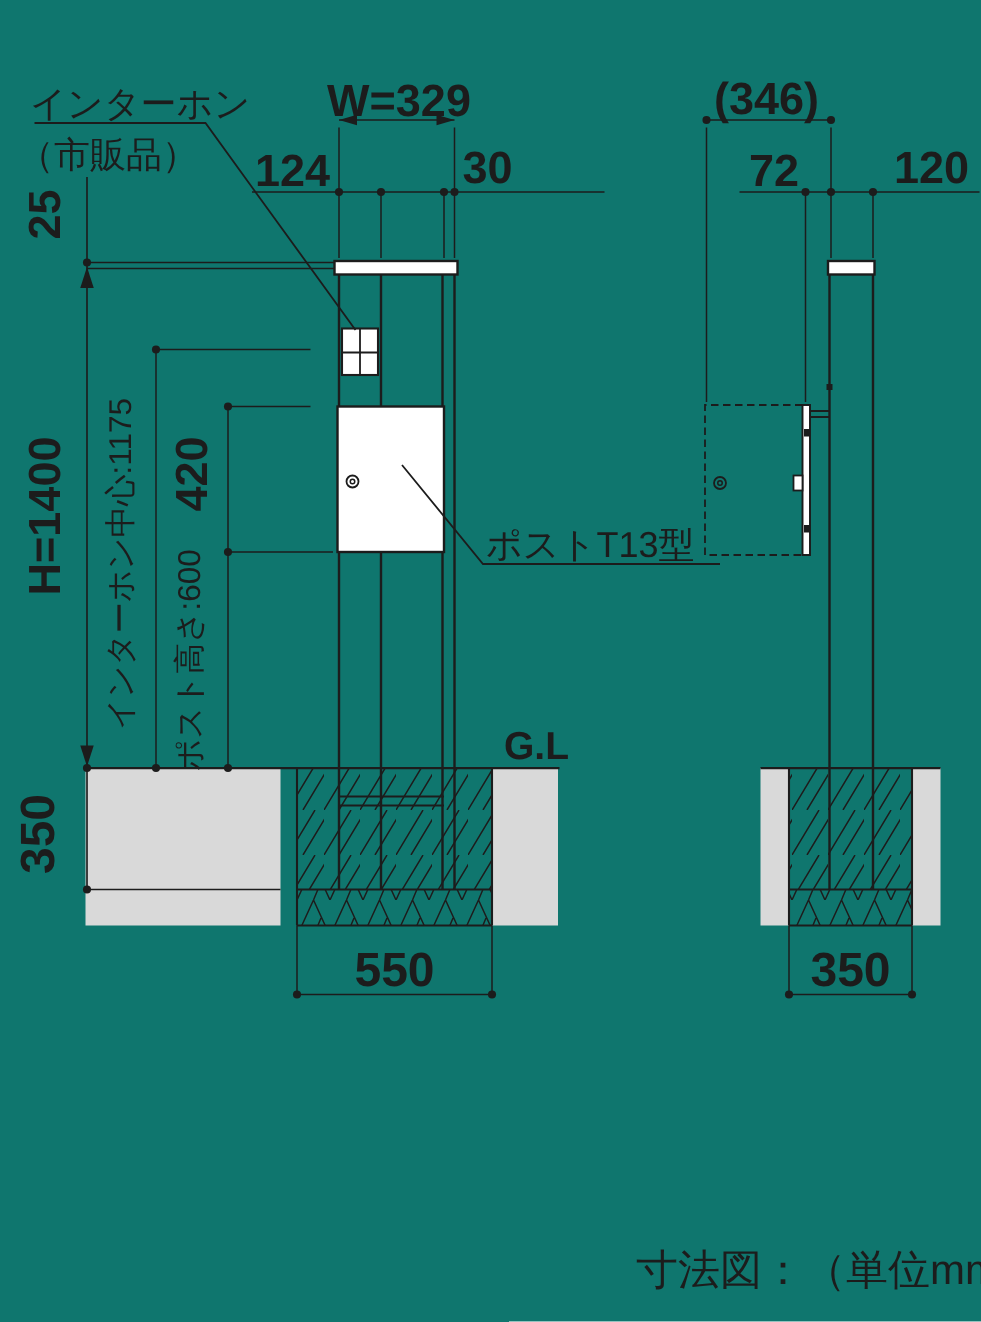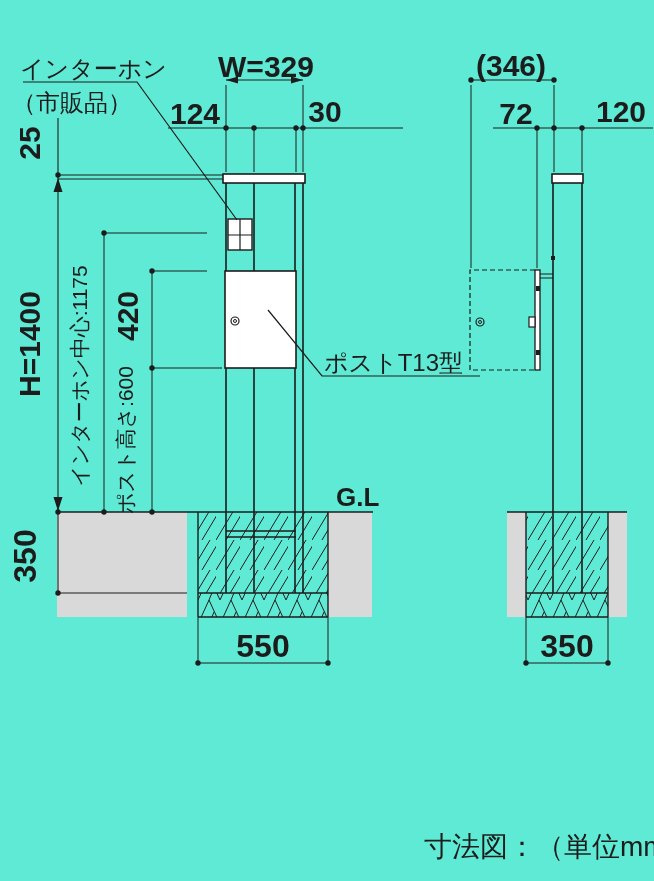--- a/index.html
+++ b/index.html
@@ -1,16 +1,16 @@
 <!DOCTYPE html>
 <html><head>
 <meta charset="utf-8">
 <style>
   html,body{margin:0;padding:0;background:#ffffff;}
-  .page{position:relative;width:654px;height:881px;background:#5eead4;overflow:hidden;
+  .page{position:relative;width:654px;height:881px;background:#0f766e;overflow:hidden;
         font-family:"Liberation Sans","DejaVu Sans",sans-serif;}
   svg{position:absolute;left:0;top:0;}
   text{fill:#1c1c1c;}
   .jp{font-weight:normal;}
   .num{font-weight:bold;}
 </style>
 </head>
 <body>
 
 <div class="page">

